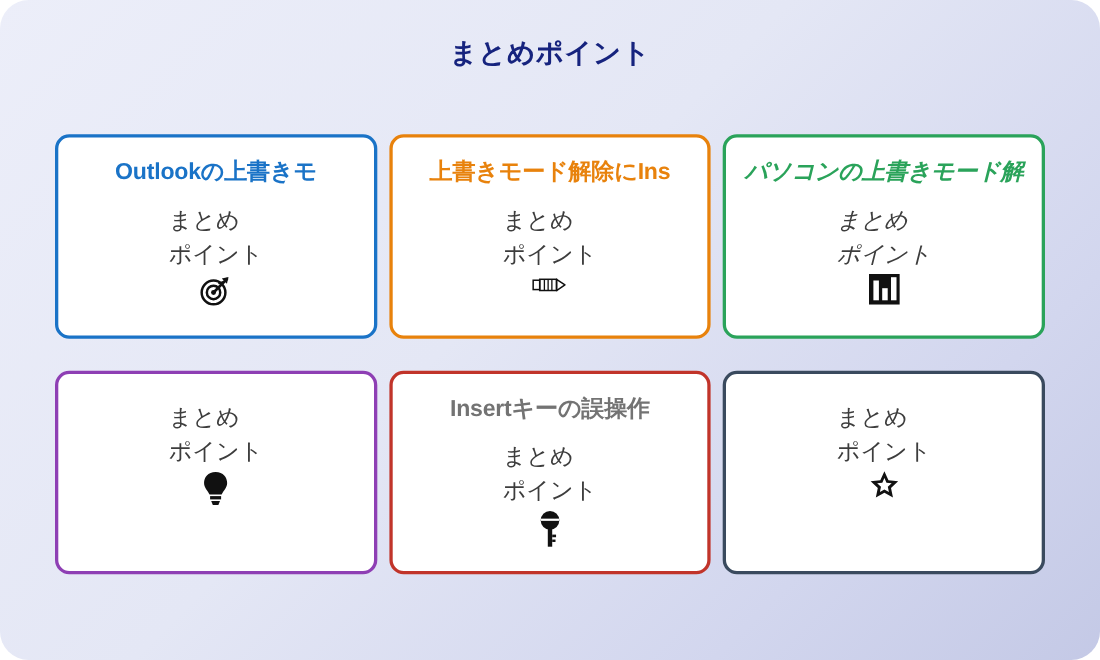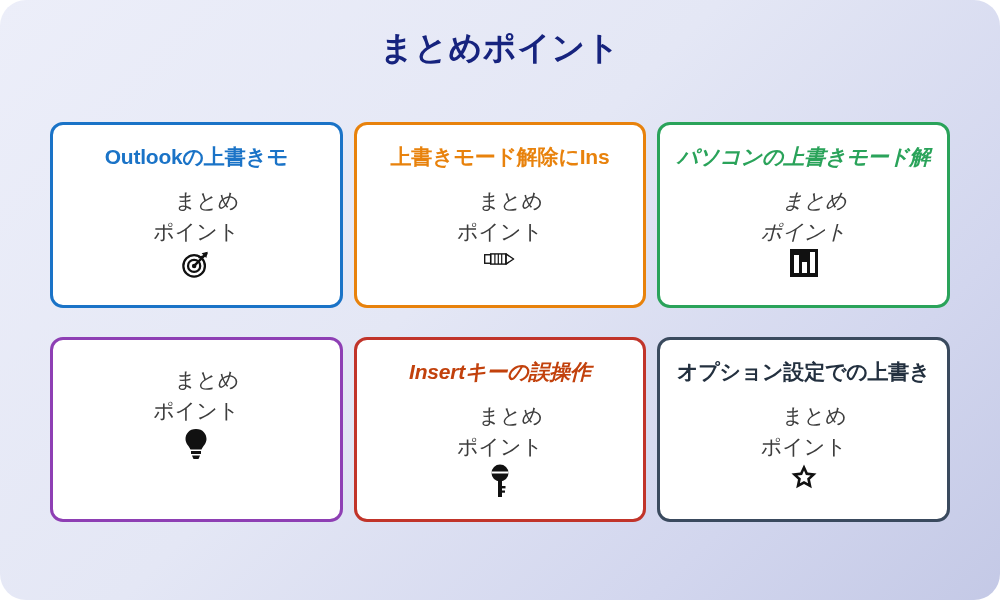--- a/index.html
+++ b/index.html
@@ -21,21 +21,21 @@
     font-family: "Liberation Sans", "DejaVu Sans", sans-serif;
     overflow: hidden;
   }
 
   #page-title {
     position: absolute;
     top: 26px;
     left: 0;
     width: 1000px;
     text-align: center;
-    font-size: 33px;
+    font-size: 25px;
     font-weight: bold;
     color: #16237e;
     letter-spacing: 0.5px;
     line-height: 44px;
   }
 
   #cards-grid {
     position: absolute;
     left: 50px;
     top: 122px;
@@ -69,21 +69,21 @@
     white-space: nowrap;
     letter-spacing: -0.2px;
     margin-top: 8px;
   }
 
   .card-body {
     margin-top: 14px;
     font-size: 21px;
     line-height: 31px;
     color: #3d3d3d;
-    text-align: right;
+    text-align: left;
     font-weight: normal;
   }
 
   .card-icon {
     margin-top: 2px;
     font-size: 28px;
     line-height: 32px;
     color: #111111;
     text-align: center;
   }
@@ -93,21 +93,21 @@
   
   .card.c-blue   { border-color: #1a73c7; }
   .card.c-blue   .card-title { color: #1a73c7; }
   .card.c-orange { border-color: #e8820c; }
   .card.c-orange .card-title { color: #e8820c; }
   .card.c-green  { border-color: #2aa35a; font-style: italic; }
   .card.c-green  .card-title { color: #2aa35a; }
   .card.c-purple { border-color: #8e3fb4; }
   .card.c-purple .card-title { color: #8e3fb4; }
   .card.c-red    { border-color: #c1342a; }
-  .card.c-red    .card-title { color: #c2410c; font-style: italic; }
+  .card.c-red    .card-title { color: #737373; }
   .card.c-slate  { border-color: #3a4a5e; }
   .card.c-slate  .card-title { color: #23303f; }
 </style>
 </head>
 <body>
 
 <div id="root">
 
   <div id="page-title">まとめポイント</div>
 
@@ -190,21 +190,20 @@
           <circle cx="11" cy="9" r="8.5" fill="#111"></circle>
           <rect x="2.5" y="7.5" width="17" height="2" fill="#ffffff"></rect>
           <rect x="9" y="16" width="4" height="17" fill="#111"></rect>
           <rect x="13" y="22" width="3.5" height="2.4" fill="#111"></rect>
           <rect x="13" y="26.5" width="3" height="2.2" fill="#111"></rect>
         </svg>
       </div>
     </div>
 
     <div class="card c-slate">
-      <div class="card-title">オプション設定での上書き</div>
       <div class="card-body">
         <div>まとめ</div>
         <div>ポイント</div>
       </div>
       <div class="card-icon">
         <svg width="26" height="25" viewBox="0 0 26 25" aria-hidden="true">
           <path d="M13 0.5 L16.7 8.6 L25.5 9.6 L19 15.6 L20.8 24.3 L13 20 L5.2 24.3 L7 15.6 L0.5 9.6 L9.3 8.6 Z" fill="#111"></path>
           <path d="M13 6.5 L14.9 10.9 L19.6 11.4 L16.1 14.6 L17.1 19.3 L13 17 L8.9 19.3 L9.9 14.6 L6.4 11.4 L11.1 10.9 Z" fill="#ffffff"></path>
         </svg>
       </div>

